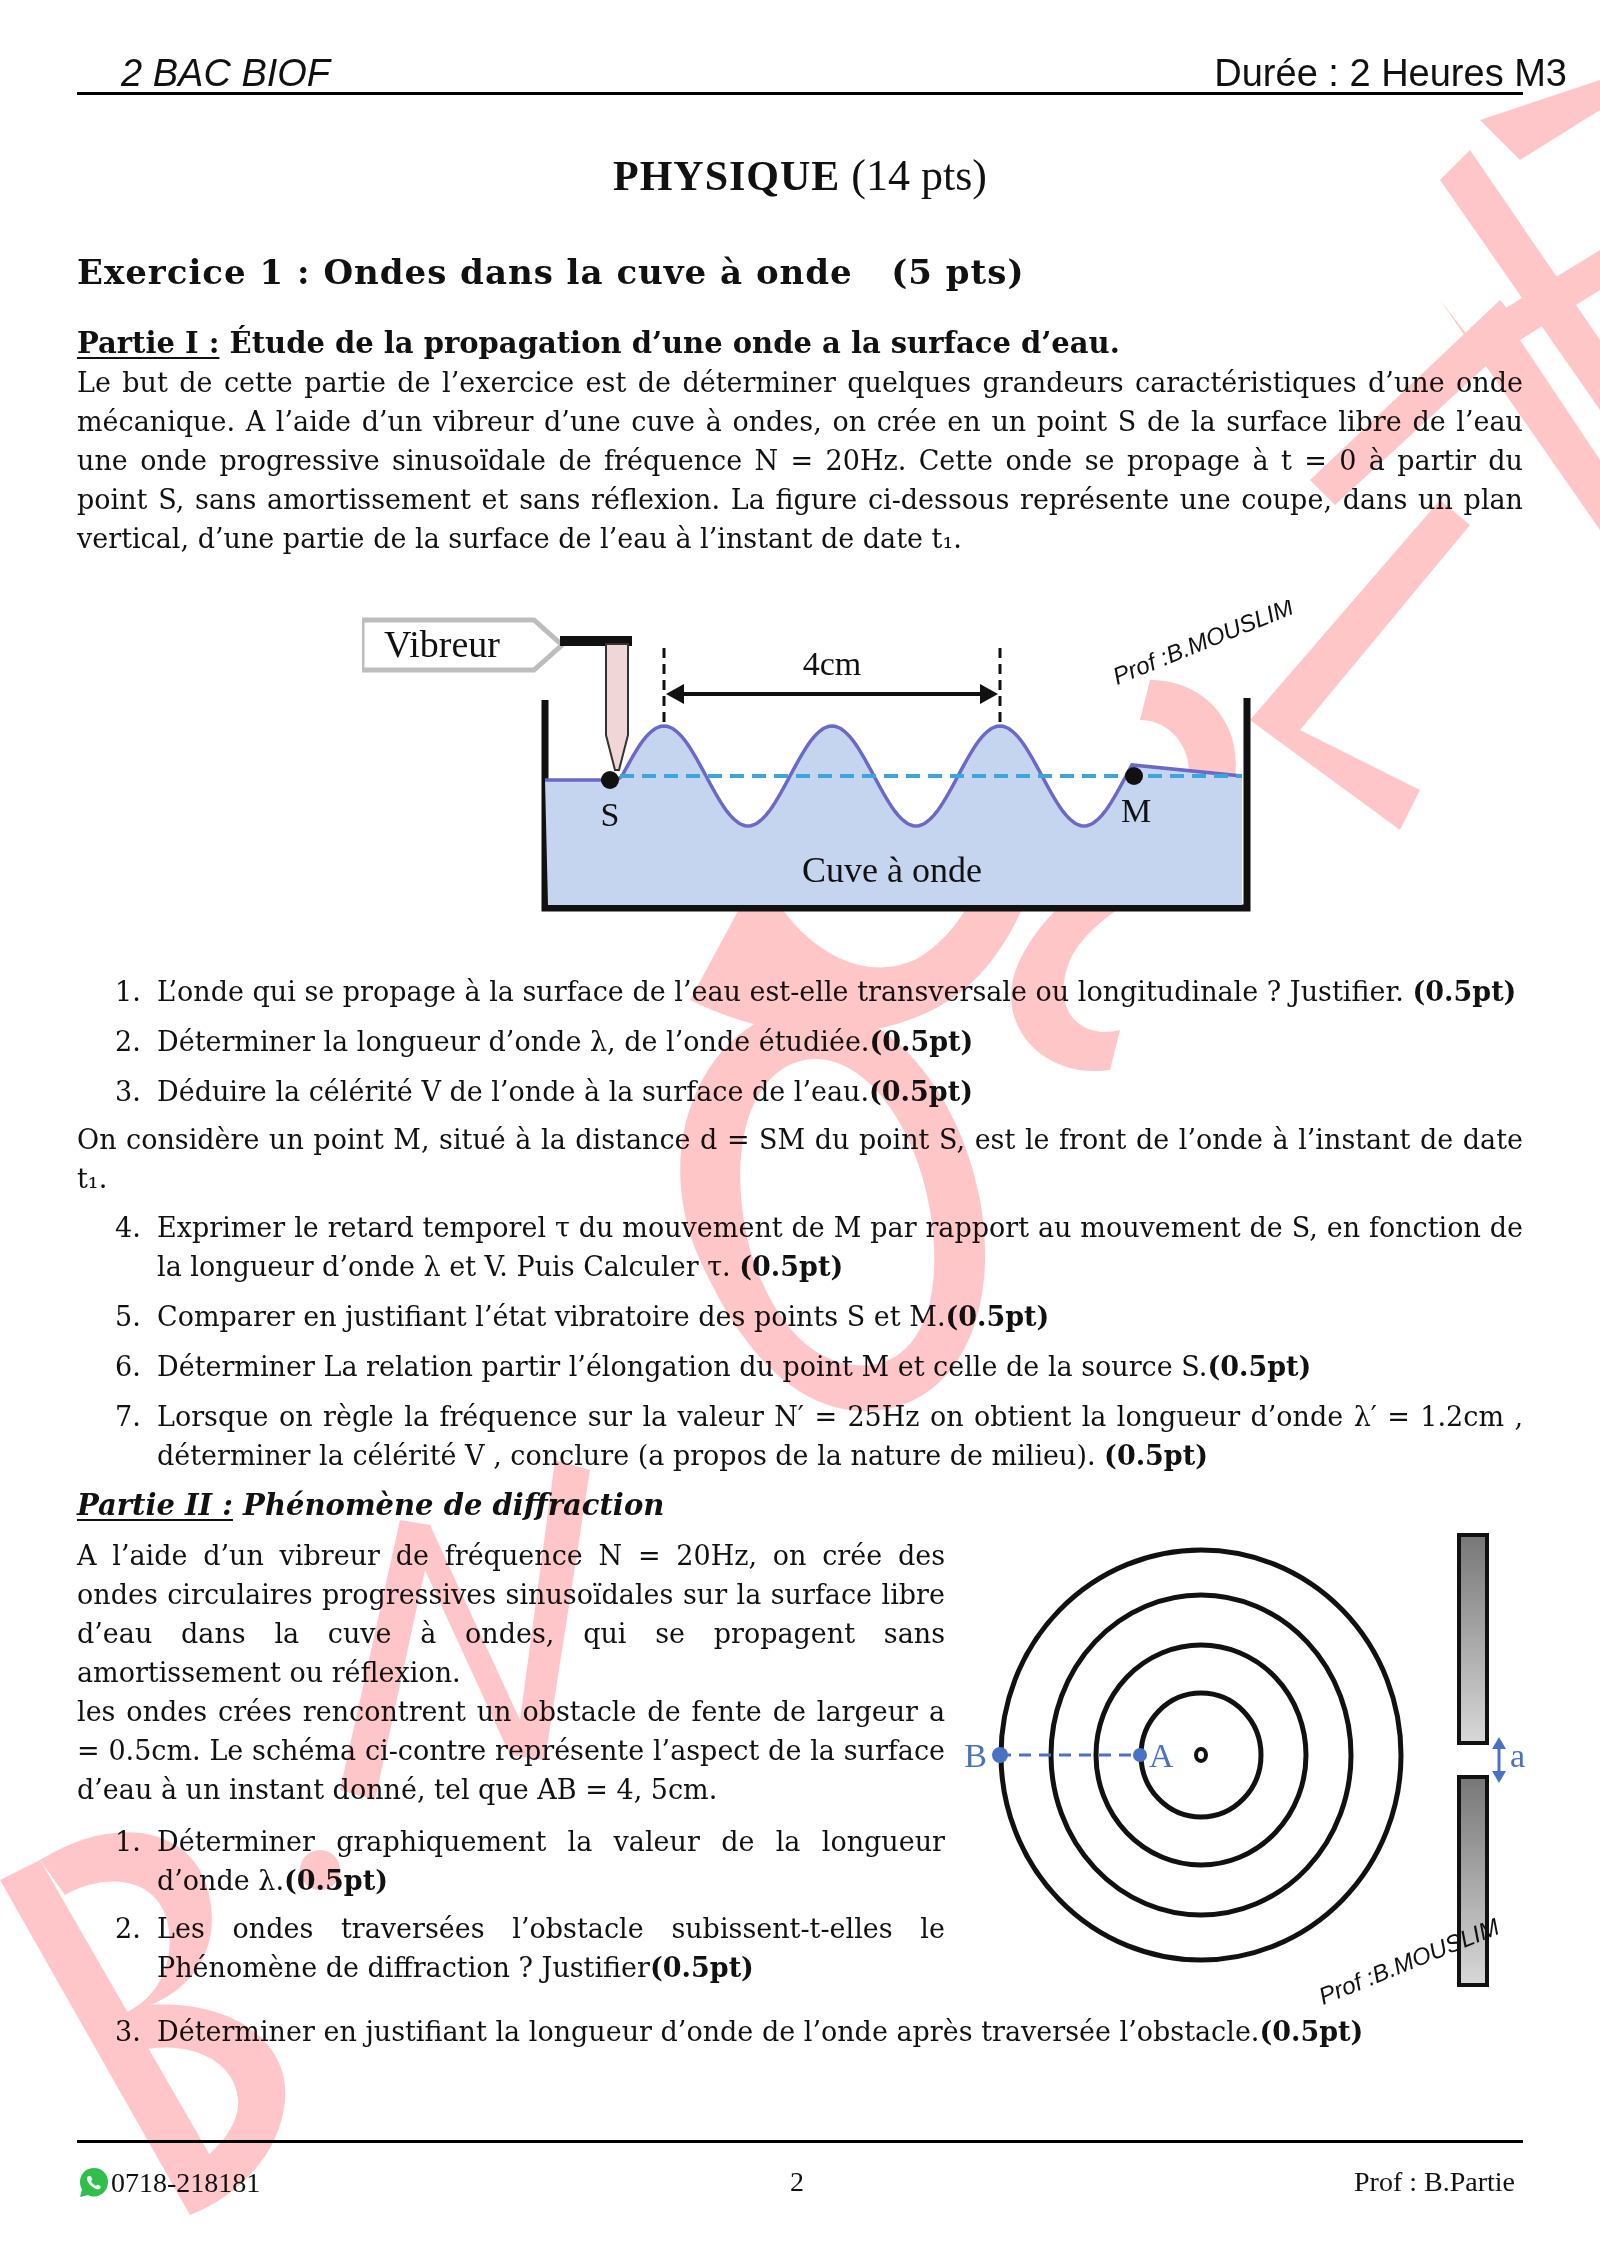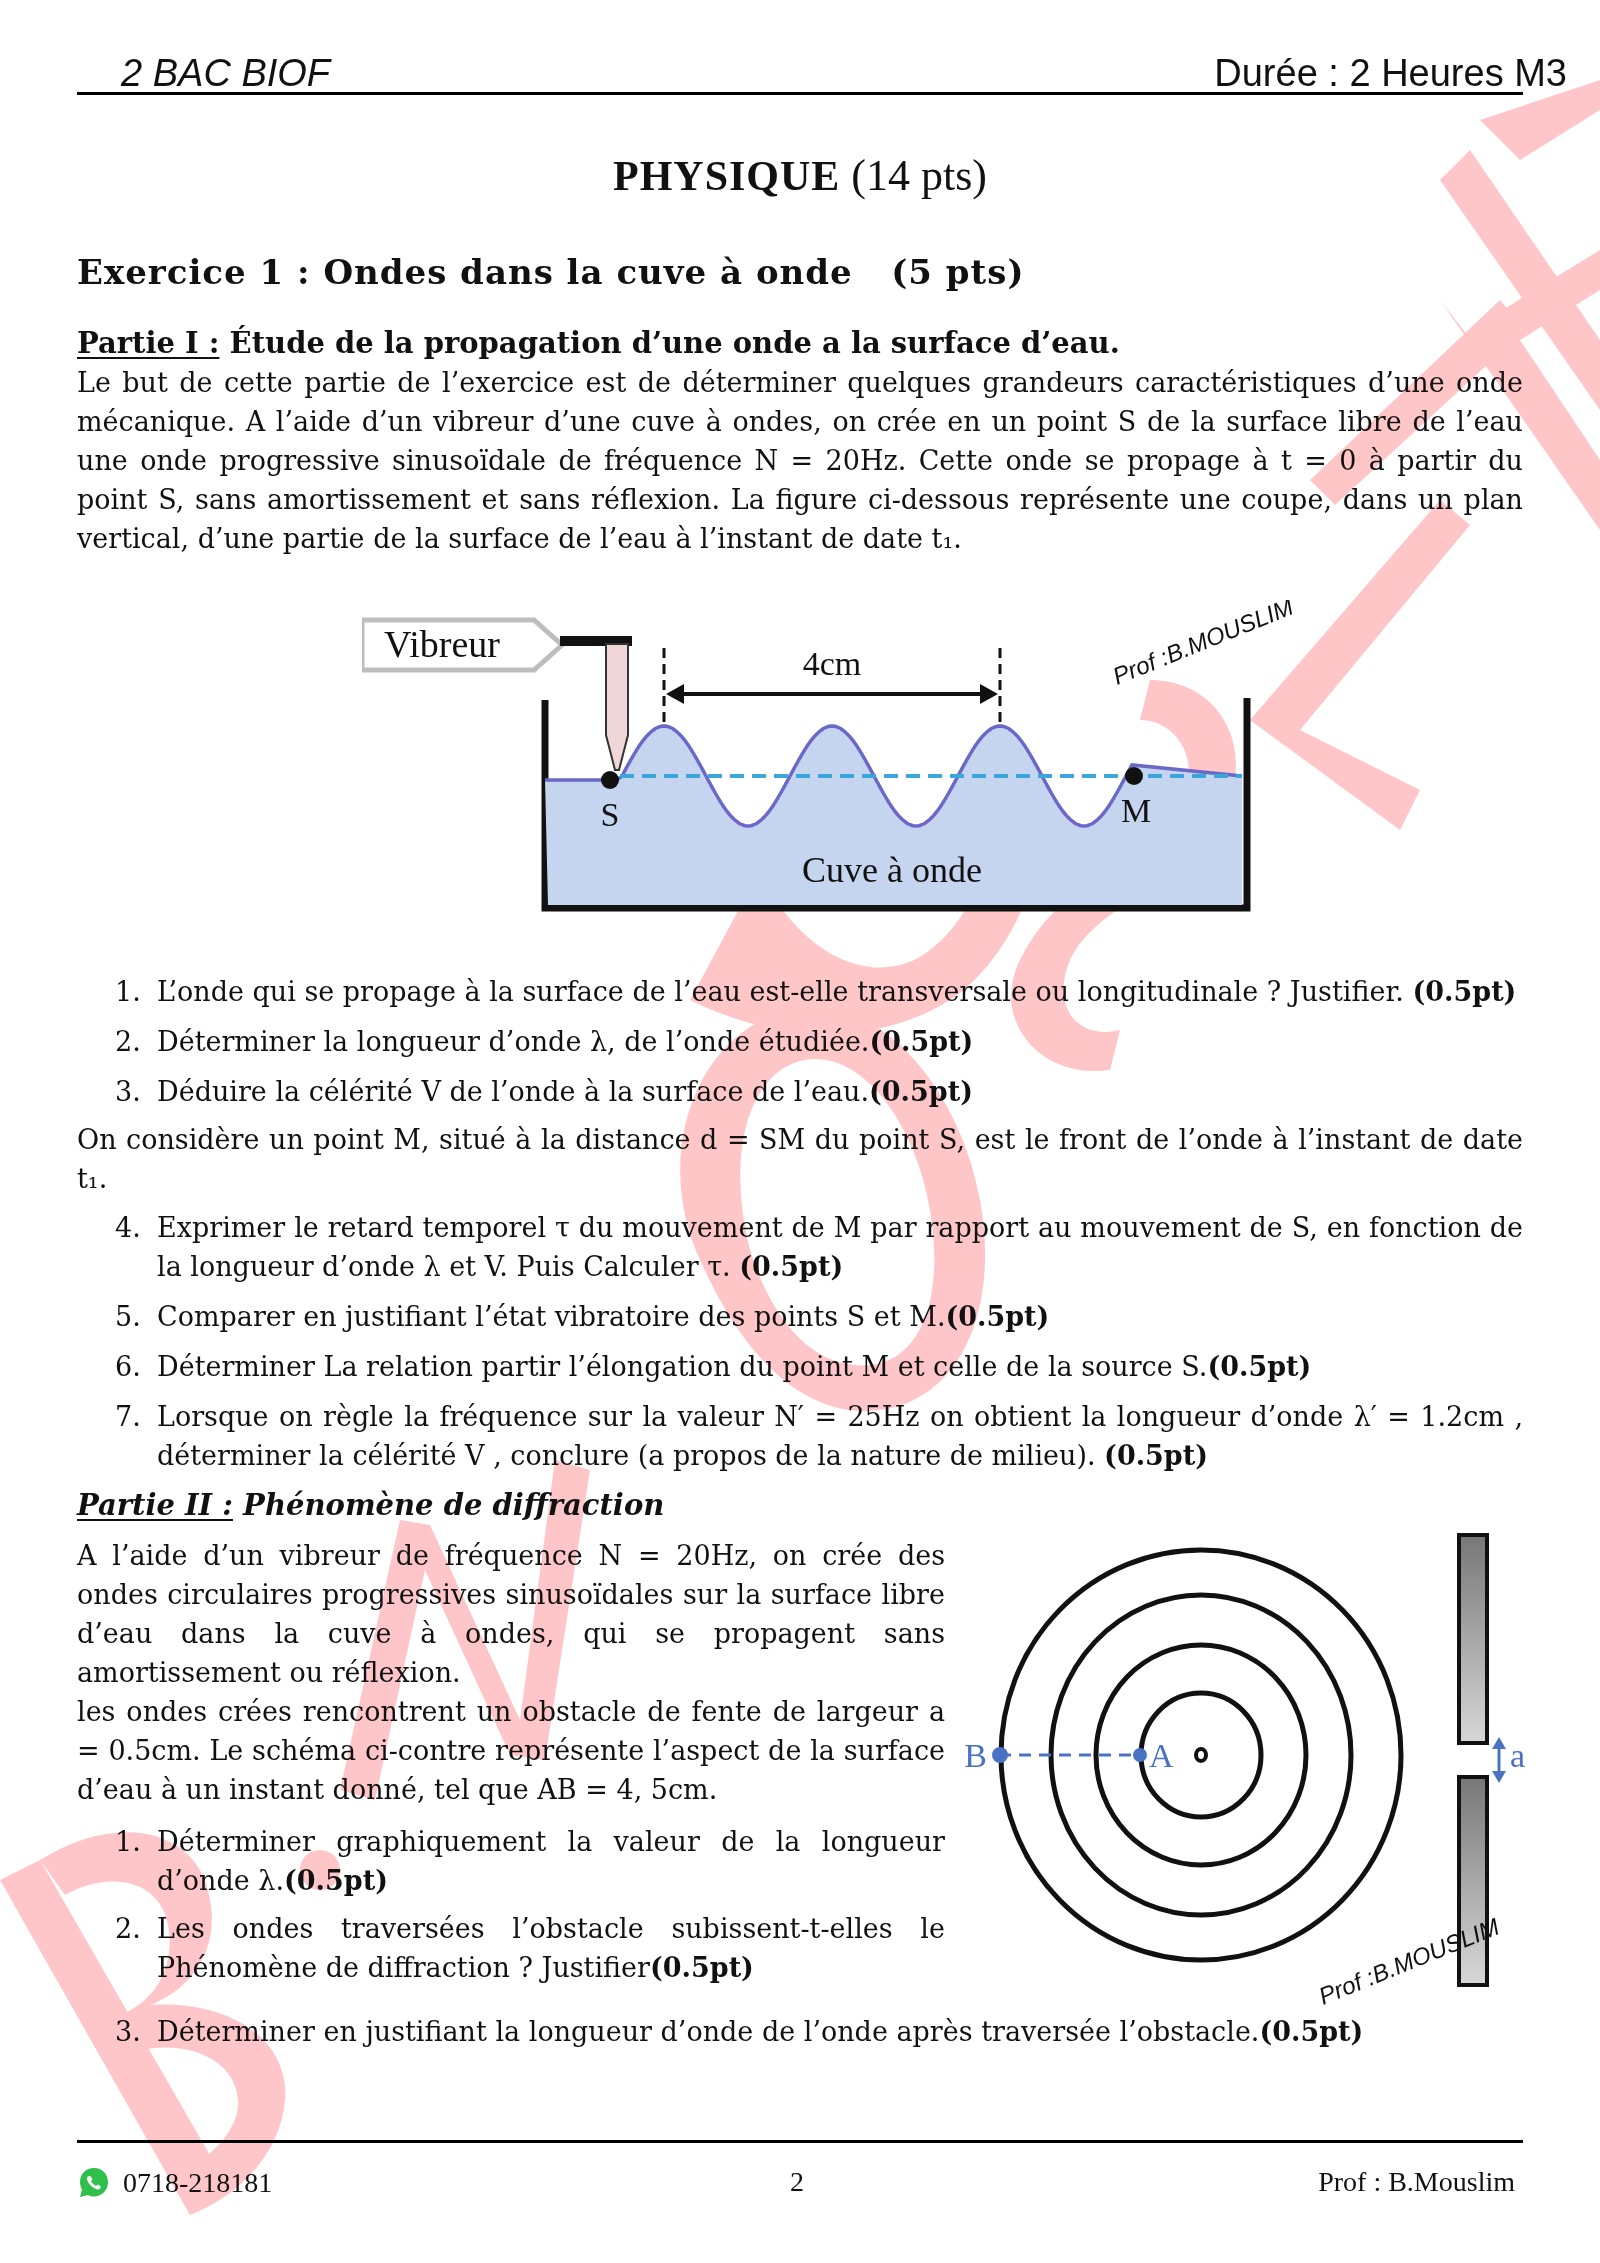--- a/index.html
+++ b/index.html
@@ -43,21 +43,21 @@
   .part2-head { position: absolute; top: 1488px; left: 0; font-style: italic; }
   .part2-body { position: absolute; top: 1536px; left: 0; width: 868px; }
   .q3 { position: absolute; top: 1822px; left: 0; width: 868px; }
   .q3 li { margin-bottom: 9px; }
   .q3b { position: absolute; top: 2012px; left: 0; width: 1446px; }
 
   .fig2 { position: absolute; top: 1525px; left: 880px; }
 
   .foot-rule { position: absolute; top: 2140px; left: 0; width: 1446px; height: 3px; background: #000; }
   .footer { position: absolute; top: 2166px; left: 0; width: 1446px; font-size: 28px; font-family: "Liberation Serif", serif; }
-  .footer .phone { position: absolute; left: 0; display: flex; align-items: center; gap: 12px; }
+  .footer .phone { position: absolute; left: 0; display: flex; align-items: center; }
   .footer .pnum { position: absolute; left: 713px; }
   .footer .author { position: absolute; right: 8px; }
 </style>
 </head>
 <body>
 
 <div class="page">
 
   <svg class="watermark" viewBox="0 0 1600 2263">
     <g fill="#ffc3c6" stroke="none" opacity="0.95">
@@ -209,16 +209,16 @@
     <div class="foot-rule"></div>
     <div class="footer">
       <span class="phone">
         <svg width="34" height="34" viewBox="0 0 34 34">
           <path d="M17,2 C9,2 3,8 3,16 C3,19 4,21.5 5,23.5 L3,31 L11,29 C13,30 15,30.5 17,30.5 C25,30.5 31,24 31,16 C31,8 25,2 17,2 Z" fill="#2fbf4a"></path>
           <path d="M12,10 C11,10 10,11 10,12.5 C10,16 14,21 19,23 C21,24 23,23 23.5,22 L23.5,20 L20.5,18.5 L19,20 C17,19 15,17 14,15 L15.5,13.5 L14,10.5 Z" fill="#ffffff"></path>
         </svg>
         <span>0718-218181</span>
       </span>
       <span class="pnum">2</span>
-      <span class="author">Prof : B.Mouslim</span>
+      <span class="author">Prof : B.Partie</span>
     </div>
   </div>
 </div>
 
 </body></html>

